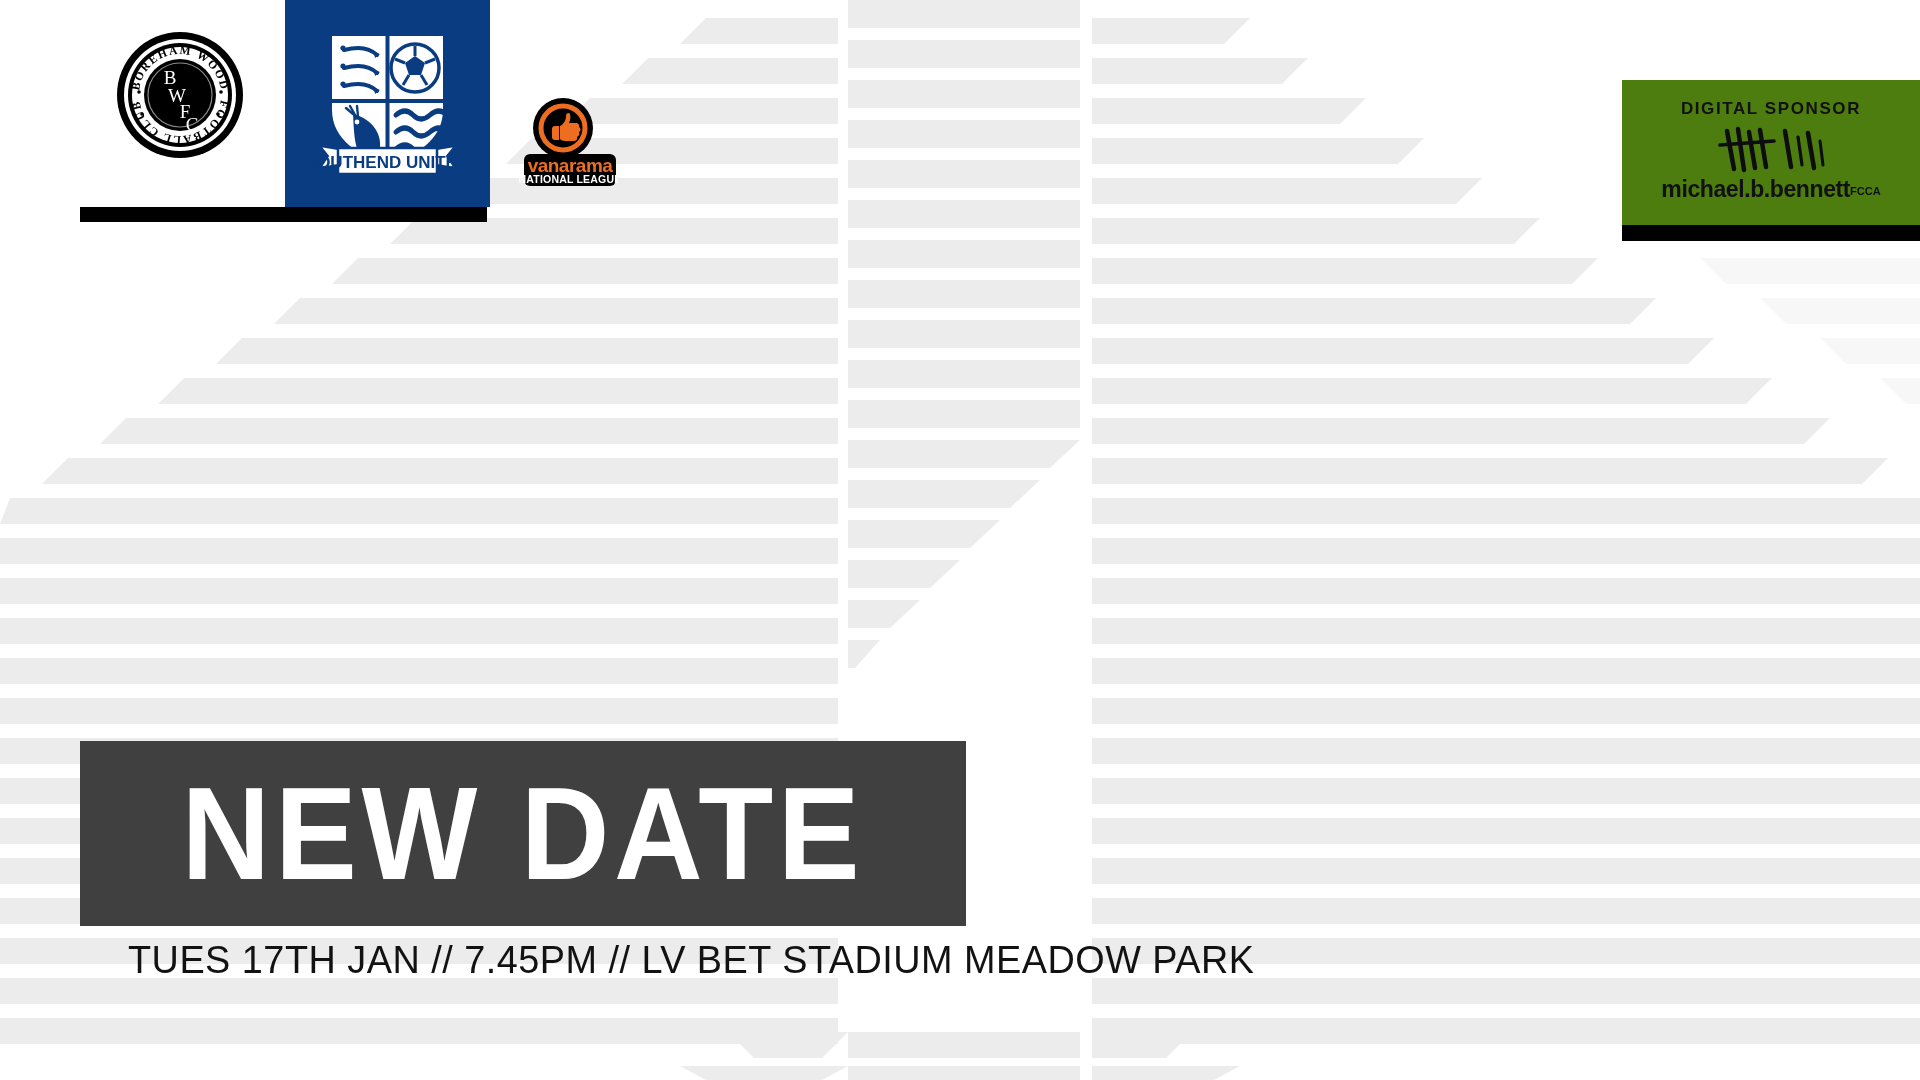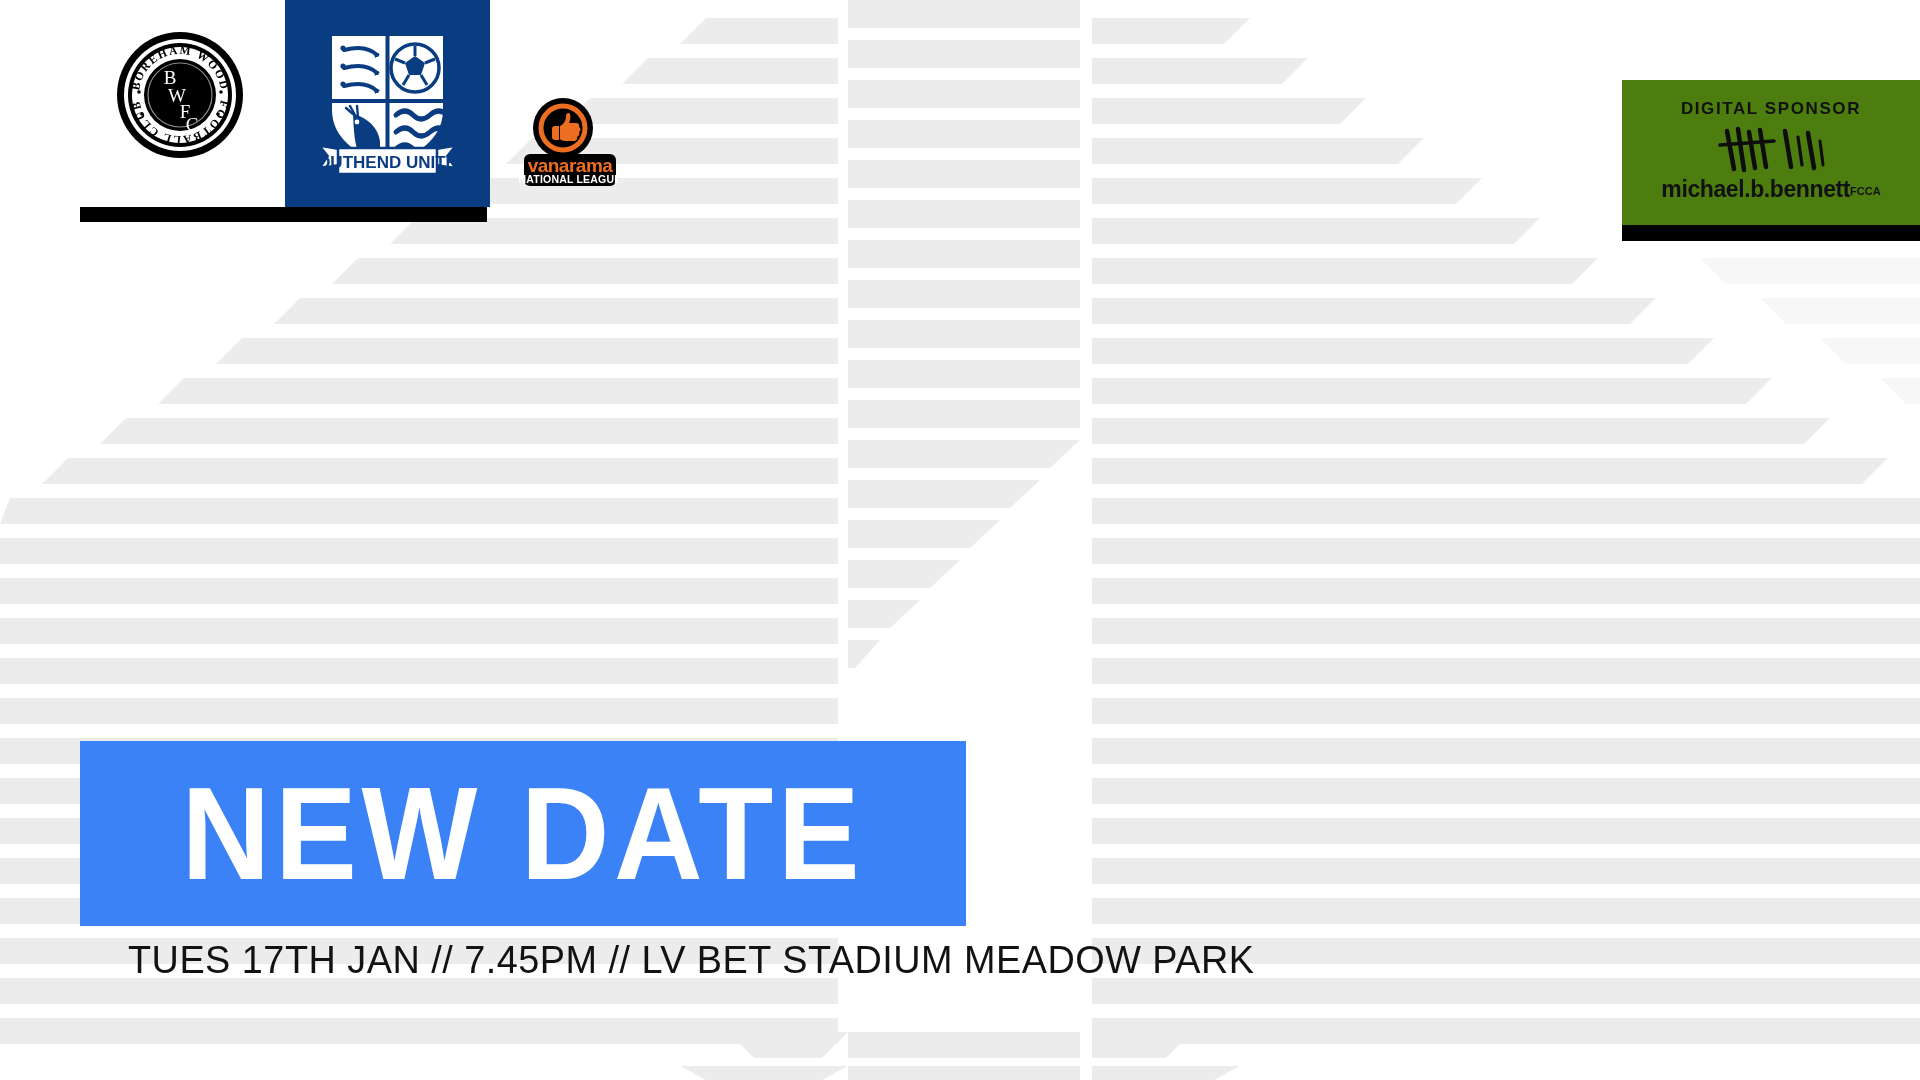--- a/index.html
+++ b/index.html
@@ -74,21 +74,21 @@
     font-family:"Liberation Sans", sans-serif;
   }
   #sponsor-suffix{
     font-size:11px;font-weight:bold;color:#111;letter-spacing:0px;
     vertical-align:2px;
   }
 
   
   #headline-box{
     position:absolute;left:80px;top:741px;width:886px;height:185px;
-    background:#3b82f6;
+    background:#404040;
   }
   #headline-text{
     position:absolute;left:0;top:0;width:886px;height:185px;
     display:flex;align-items:center;justify-content:center;
     color:#ffffff;
     font-family:"Liberation Sans Narrow","Liberation Sans", sans-serif;
     font-size:132px;
     font-weight:bold;
     letter-spacing:5px;
     transform:scaleX(0.93);

